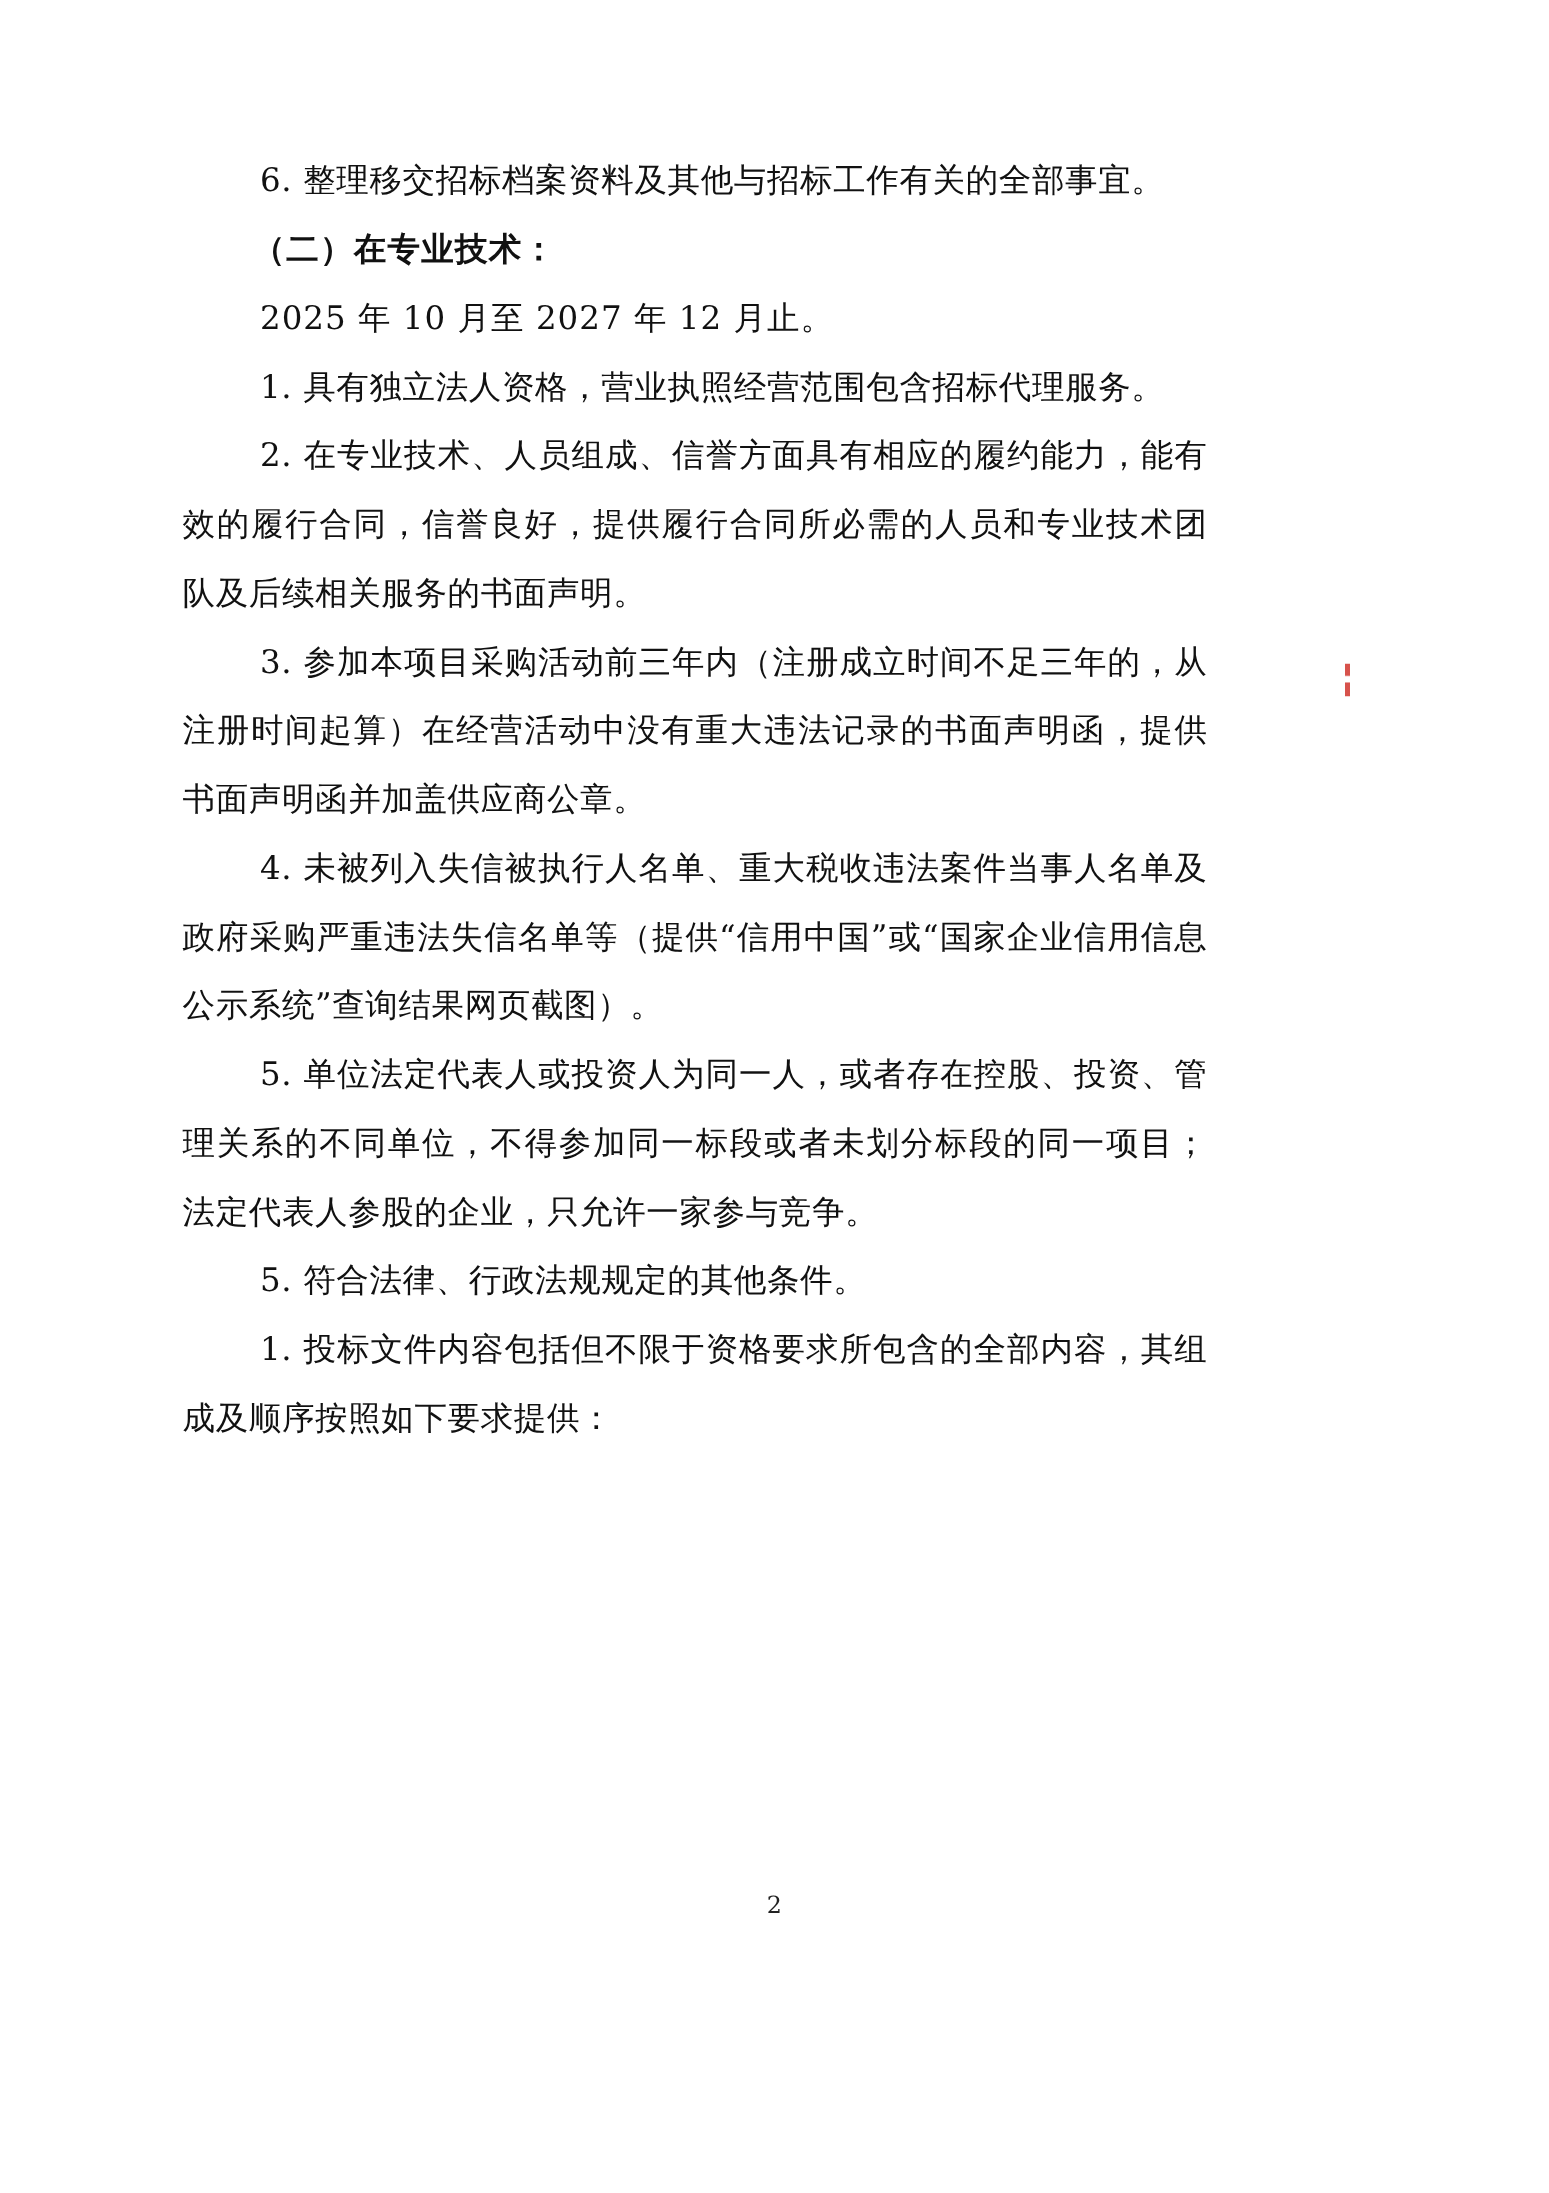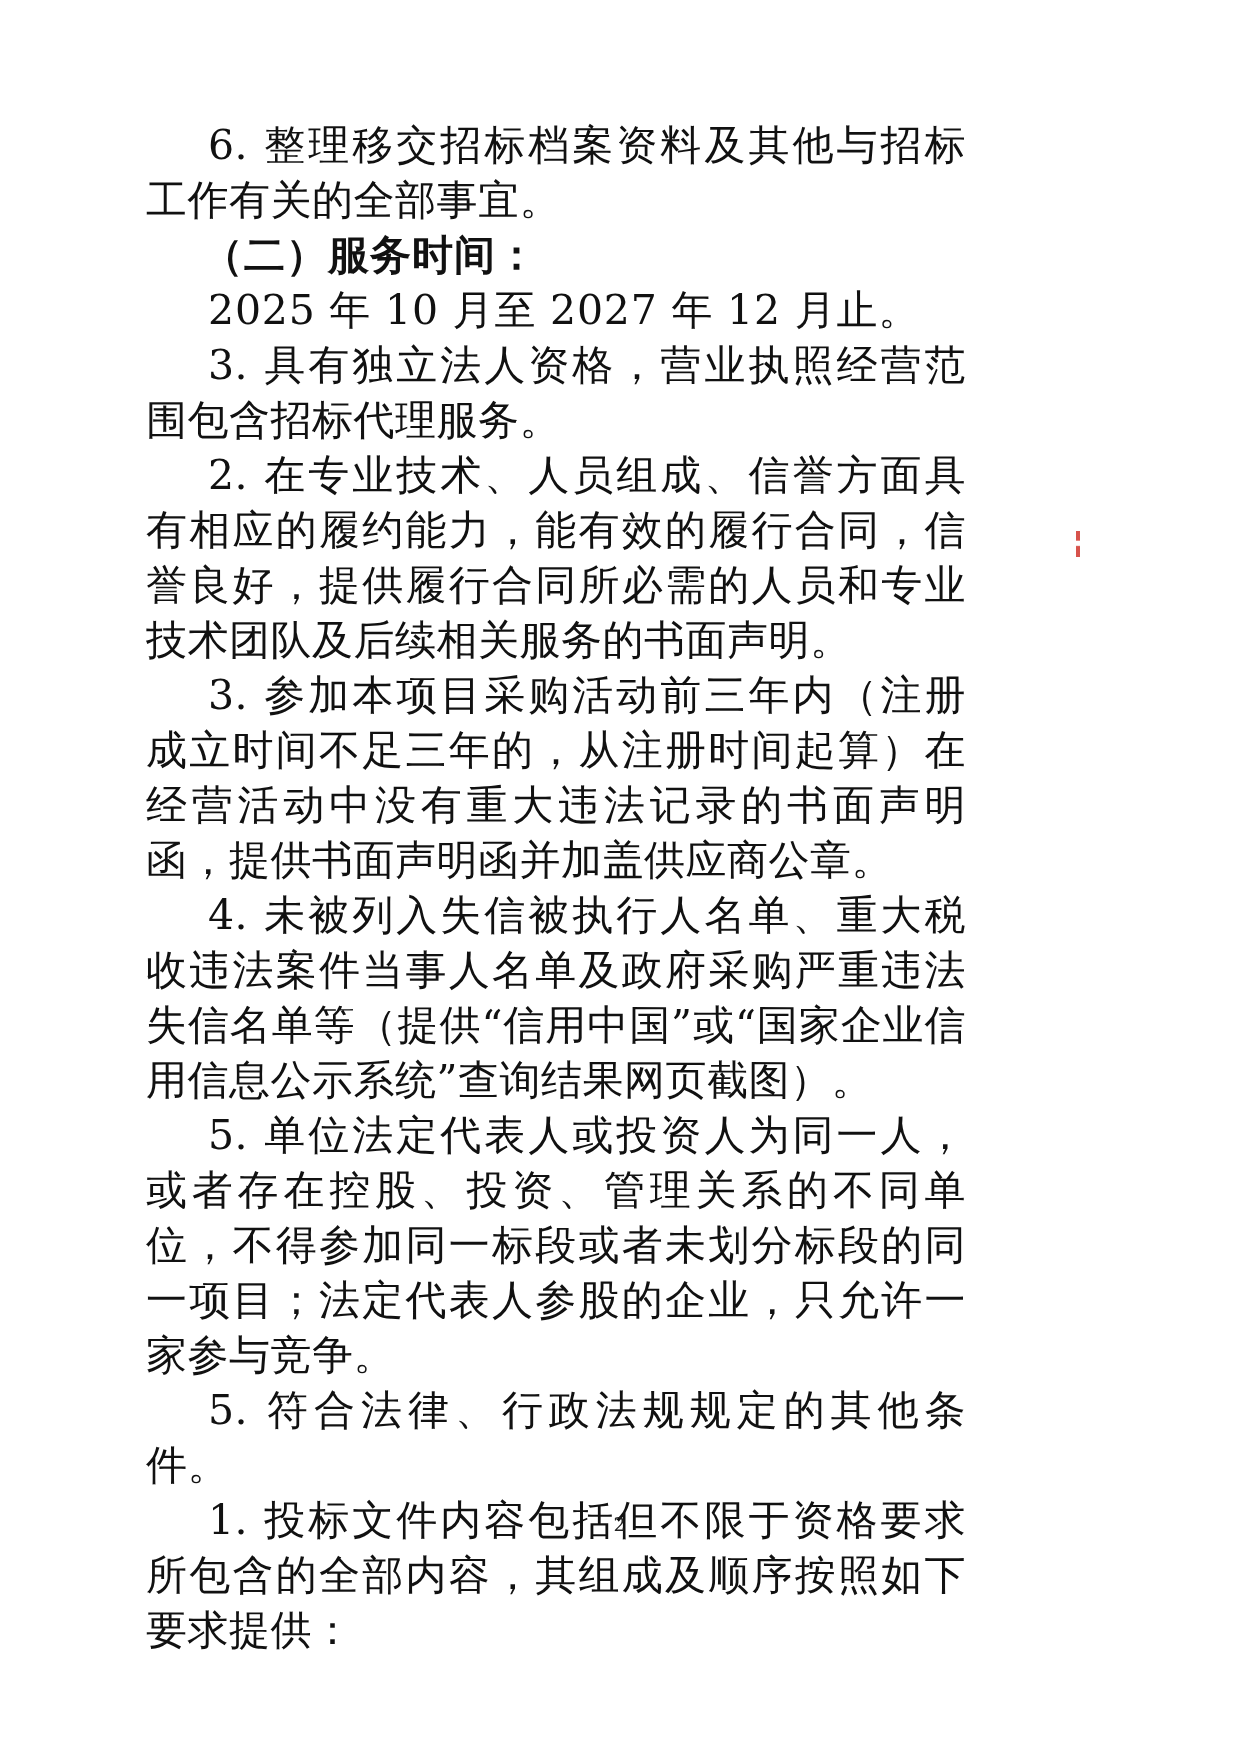--- a/index.html
+++ b/index.html
@@ -18,21 +18,21 @@
     color: #1a1a1a;
   }
   .content {
     position: absolute;
     left: 146px;
     top: 118px;
     width: 820px;
   }
   p {
     margin: 0;
-    font-size: 41px;
+    font-size: 26px;
     line-height: 55px;
     letter-spacing: 0.5px;
     text-align: justify;
     text-justify: inter-ideograph;
     font-family: "DejaVu Serif", "Liberation Serif", serif;
     color: #111111;
   }
   p.indent {
     text-indent: 62px;
   }
@@ -70,23 +70,23 @@
     opacity: 0.85;
   }
 </style>
 </head>
 <body>
 
 <div class="page">
 
   <div class="content">
     <p class="indent">6. 整理移交招标档案资料及其他与招标工作有关的全部事宜。</p>
-    <p class="bold-sub">（二）服务时间：</p>
+    <p class="bold-sub">（二）在专业技术：</p>
     <p class="plain-date">2025 年 10 月至 2027 年 12 月止。</p>
-    <p class="indent">3. 具有独立法人资格，营业执照经营范围包含招标代理服务。</p>
+    <p class="indent">1. 具有独立法人资格，营业执照经营范围包含招标代理服务。</p>
     <p class="indent">2. 在专业技术、人员组成、信誉方面具有相应的履约能力，能有效的履行合同，信誉良好，提供履行合同所必需的人员和专业技术团队及后续相关服务的书面声明。</p>
     <p class="indent">3. 参加本项目采购活动前三年内（注册成立时间不足三年的，从注册时间起算）在经营活动中没有重大违法记录的书面声明函，提供书面声明函并加盖供应商公章。</p>
     <p class="indent">4. 未被列入失信被执行人名单、重大税收违法案件当事人名单及政府采购严重违法失信名单等（提供“信用中国”或“国家企业信用信息公示系统”查询结果网页截图）。</p>
     <p class="indent">5. 单位法定代表人或投资人为同一人，或者存在控股、投资、管理关系的不同单位，不得参加同一标段或者未划分标段的同一项目；法定代表人参股的企业，只允许一家参与竞争。</p>
     <p class="indent">5. 符合法律、行政法规规定的其他条件。</p>
     <p class="indent">1. 投标文件内容包括但不限于资格要求所包含的全部内容，其组成及顺序按照如下要求提供：</p>
   </div>
 
   <div class="margin-mark"></div>
 

